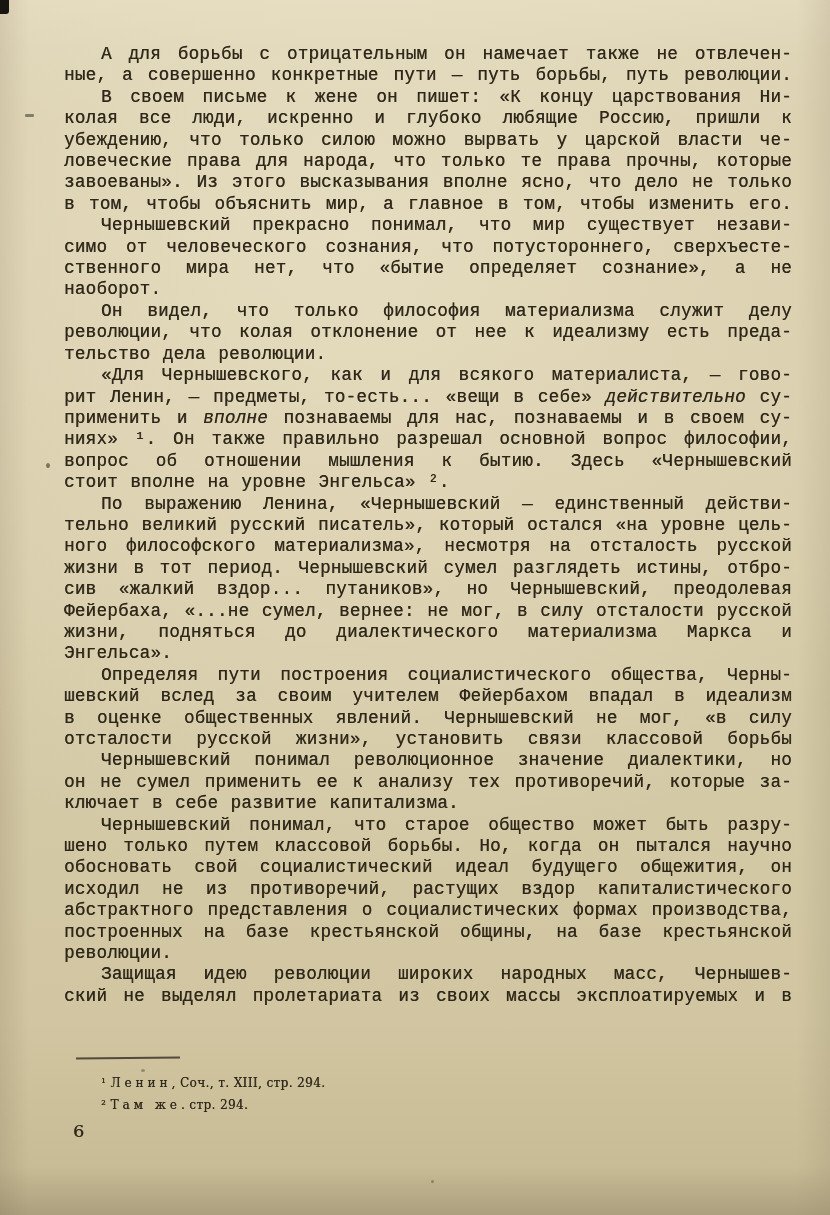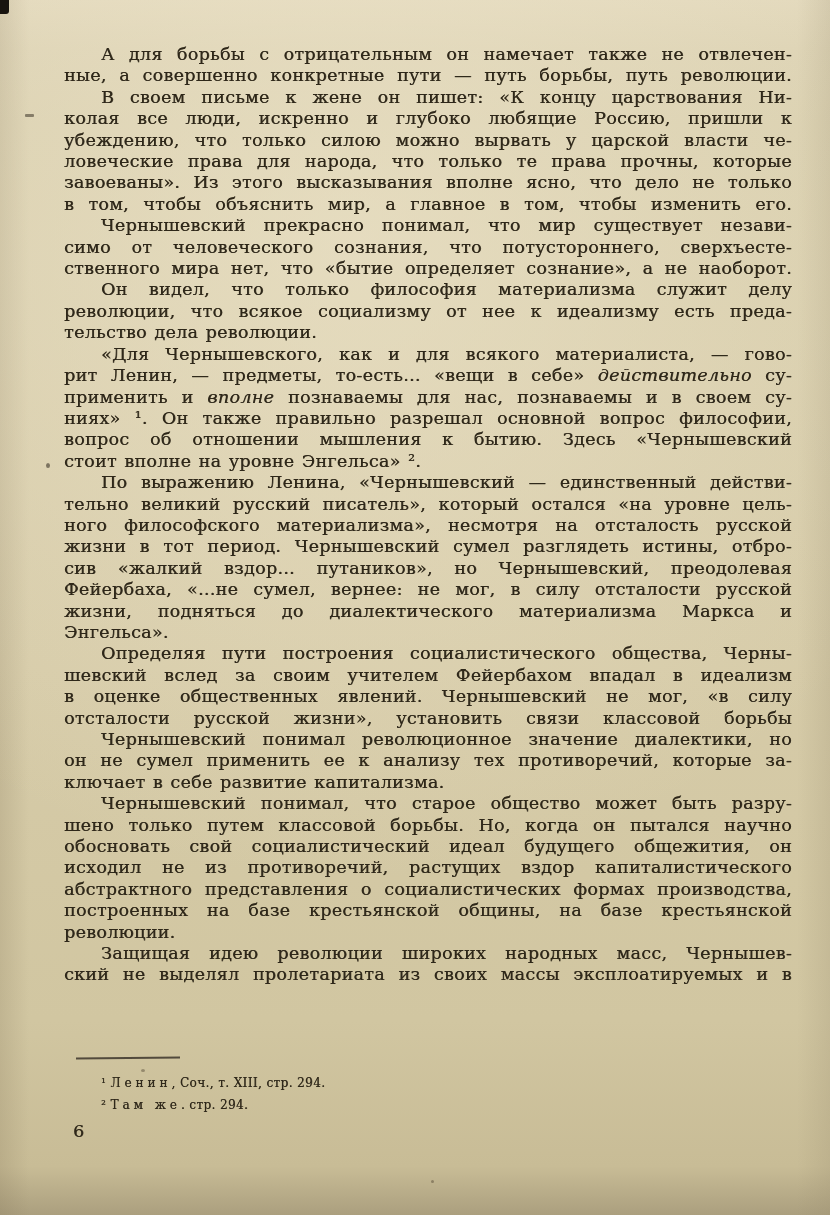--- a/index.html
+++ b/index.html
@@ -14,21 +14,21 @@
       radial-gradient(ellipse 130% 85% at 42% 20%, rgba(240,231,206,0.55) 0%, rgba(240,231,206,0.0) 62%),
       linear-gradient(90deg, rgba(125,110,82,0.20) 0%, rgba(125,110,82,0.0) 3.5%, rgba(125,110,82,0.0) 96%, rgba(150,138,108,0.22) 100%),
       linear-gradient(180deg, #e2d8bb 0%, #dcd2b3 4%, #d9cfae 10%, #d6cba8 55%, #d1c6a1 84%, #c8bc96 96%, #ab9f7e 100%);
   }
   .text-block{
     position:absolute;left:64px;top:44px;width:728px;
     font-size:17.5px;line-height:21.4px;
     letter-spacing:0.3px;word-spacing:1.5px;
     text-shadow:0.4px 0 0 rgba(46,39,25,0.75);
   }
-  .line{text-align:justify;text-align-last:justify;}
+  .line{text-align:justify;text-align-last:justify;font-family:Liberation Mono, monospace;}
   .line.first{text-indent:37px;}
   .line.end{text-align-last:left;}
   .it{font-style:italic;}
   .lsp{letter-spacing:4px;}
   .fn-rule{
     position:absolute;left:76px;top:1057px;width:104px;height:2px;
     background:#3c352a;transform:rotate(-0.5deg);opacity:0.85;
   }
   .footnotes{
     position:absolute;left:64px;top:1073px;width:728px;
@@ -84,21 +84,21 @@
         <div class="line"><span>завоеваны». Из этого высказывания вполне ясно, что дело не только</span></div>
         <div class="line"><span>в том, чтобы объяснить мир, а главное в том, чтобы изменить его.</span></div>
       </div>
       <div class="para">
         <div class="line first"><span>Чернышевский прекрасно понимал, что мир существует незави-</span></div>
         <div class="line"><span>симо от человеческого сознания, что потустороннего, сверхъесте-</span></div>
         <div class="line"><span>ственного мира нет, что «бытие определяет сознание», а не наоборот.</span></div>
       </div>
       <div class="para">
         <div class="line first"><span>Он видел, что только философия материализма служит делу</span></div>
-        <div class="line"><span>революции, что всякое социализму от нее к идеализму есть преда-</span></div>
+        <div class="line"><span>революции, что колая отклонение от нее к идеализму есть преда-</span></div>
         <div class="line end"><span>тельство дела революции.</span></div>
       </div>
       <div class="para">
         <div class="line first"><span>«Для Чернышевского, как и для всякого материалиста, — гово-</span></div>
         <div class="line"><span>рит Ленин, — предметы, то-есть... «вещи в себе» </span><span class="it">действительно</span><span> су-</span></div>
         <div class="line"><span>применить и </span><span class="it">вполне</span><span> познаваемы для нас, познаваемы и в своем су-</span></div>
         <div class="line"><span>ниях» ¹. Он также правильно разрешал основной вопрос философии,</span></div>
         <div class="line"><span>вопрос об отношении мышления к бытию. Здесь «Чернышевский</span></div>
         <div class="line end"><span>стоит вполне на уровне Энгельса» ².</span></div>
       </div>

